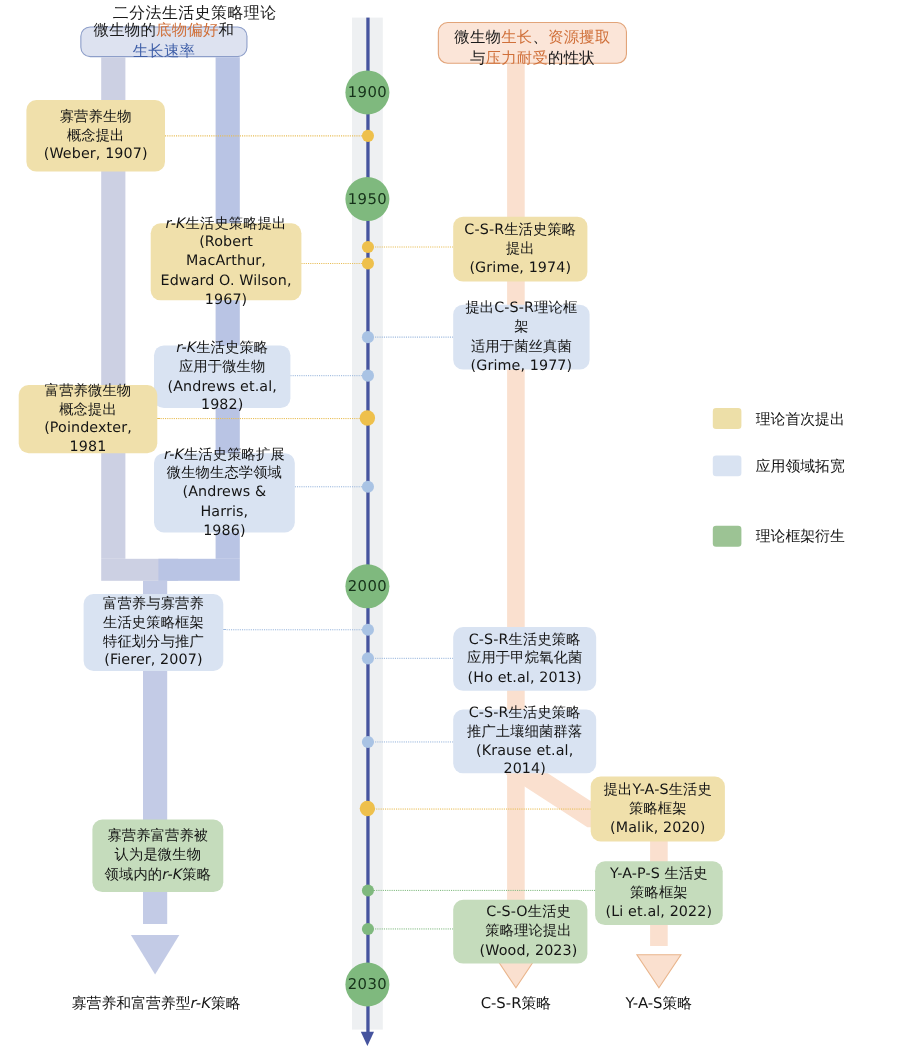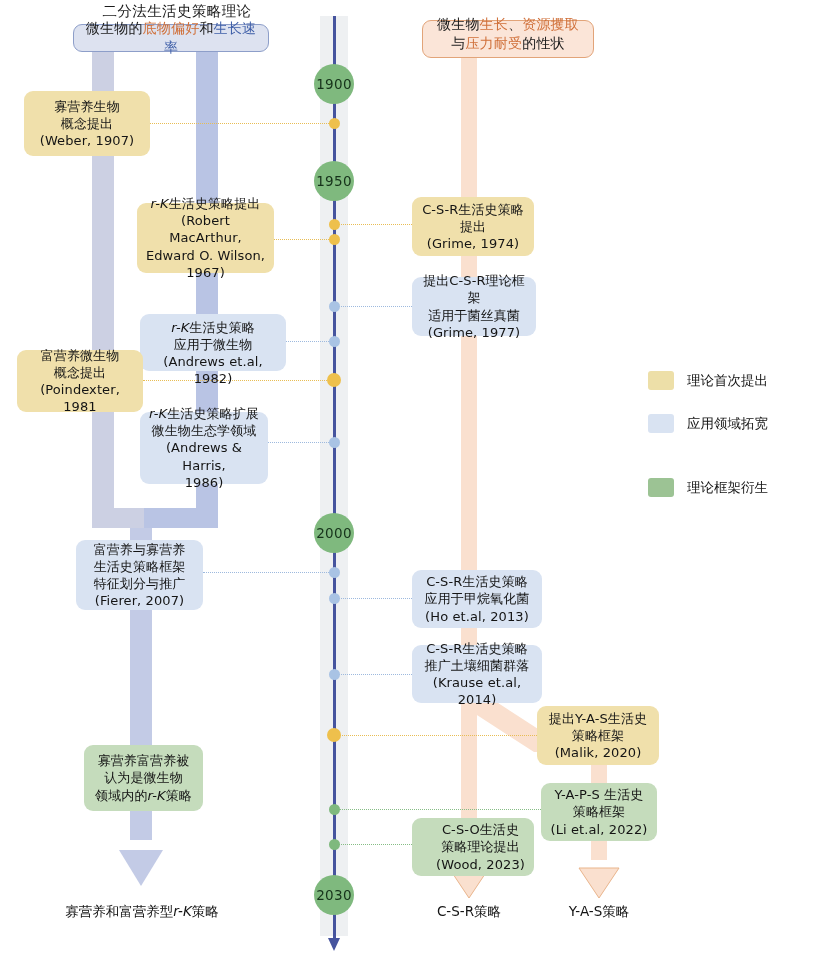--- a/index.html
+++ b/index.html
@@ -131,27 +131,27 @@
   .outcome i{font-style:italic;}
   svg{position:absolute;overflow:visible;}
 </style>
 </head>
 <body>
 
 <div id="stage">
 
   <div class="col-title" style="left:52px;top:2px;width:250px;">二分法生活史策略理论</div>
 
-  <div class="hdr-box hdr-blue" style="left:73px;top:24px;width:196px;height:28px;display:flex;align-items:center;justify-content:flex-start;">
+  <div class="hdr-box hdr-blue" style="left:73px;top:24px;width:152px;height:28px;display:flex;align-items:center;justify-content:flex-start;">
     <span>
       <span>微生物的</span><span class="hl-orange">底物偏好</span><span>和</span><span class="hl-blue">生长速率</span>
     </span>
   </div>
 
-  <div class="hdr-box hdr-peach" style="left:398px;top:20px;width:172px;height:38px;display:flex;flex-direction:column;align-items:center;justify-content:flex-end;margin-left:24px;">
+  <div class="hdr-box hdr-peach" style="left:398px;top:20px;width:172px;height:38px;display:flex;flex-direction:column;align-items:center;justify-content:space-between;">
     <span>
       <span>微生物</span><span class="hl-orange">生长</span><span>、</span><span class="hl-orange">资源攫取</span>
     </span>
     <span>
       <span>与</span><span class="hl-orange">压力耐受</span><span>的性状</span>
     </span>
   </div>
 
   <div class="ribbon rb-lav-a" style="left:92px;top:52px;width:22px;height:456px;"></div>
 
@@ -235,21 +235,21 @@
     <span>提出</span>
     <span>(Grime, 1974)</span>
   </div>
 
   <div class="card card-b" style="left:412px;top:277px;width:124px;height:59px;">
     <span>提出C-S-R理论框架</span>
     <span>适用于菌丝真菌</span>
     <span>(Grime, 1977)</span>
   </div>
 
-  <div class="card card-b" style="left:140px;top:314px;width:146px;height:57px;justify-content:space-between;">
+  <div class="card card-b" style="left:140px;top:314px;width:124px;height:57px;">
     <span><i>r-K</i>生活史策略</span>
     <span>应用于微生物</span>
     <span>(Andrews et.al, 1982)</span>
   </div>
 
   <div class="card card-y" style="left:17px;top:350px;width:126px;height:62px;">
     <span>富营养微生物</span>
     <span>概念提出</span>
     <span>(Poindexter, 1981</span>
   </div>

